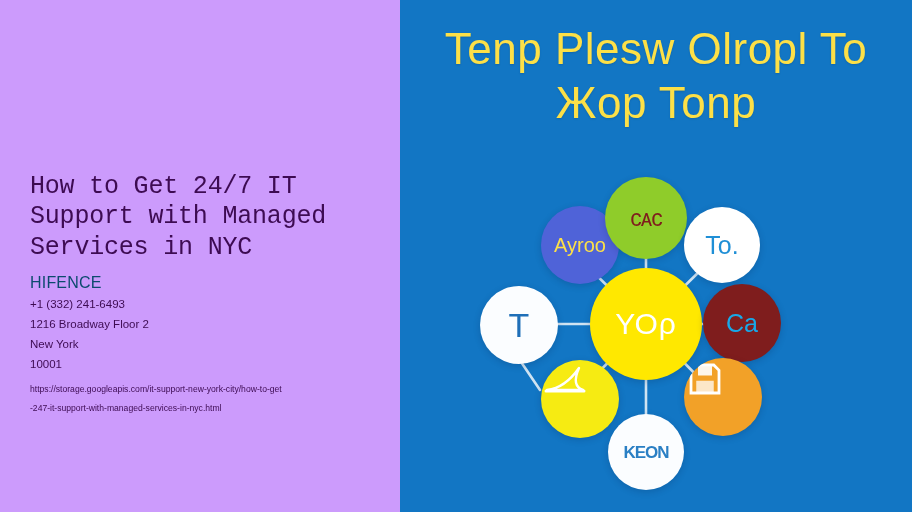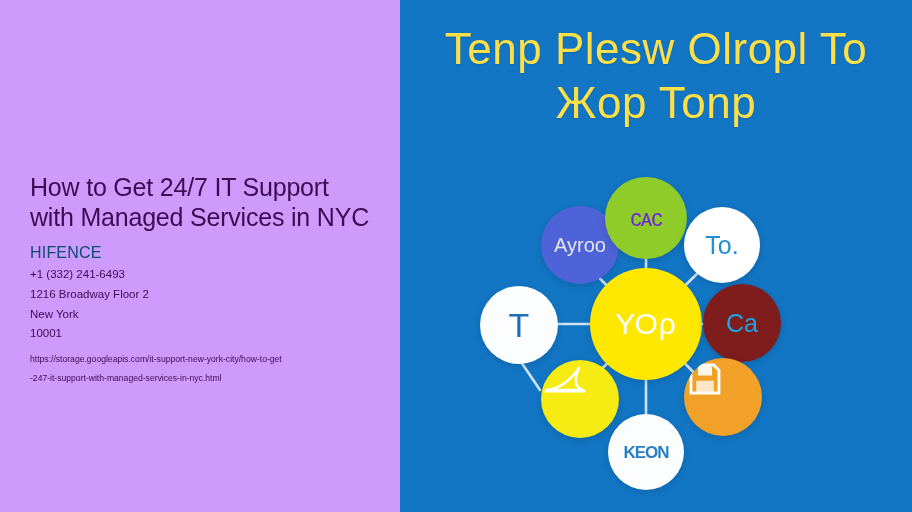--- a/index.html
+++ b/index.html
@@ -25,20 +25,21 @@
     left:30px; top:172px;
     width:345px;
   }
   .post-title {
     font-size:25px;
     line-height:1.21;
     font-weight:400;
     color:#3d0b52;
     letter-spacing:-0.2px;
     margin-bottom:9px;
+    font-family:Liberation Mono, monospace;
   }
   .brand-name {
     font-size:16px;
     line-height:1.35;
     color:#0c4a6e;
     letter-spacing:0.2px;
     margin-bottom:2px;
   }
   .contact-line {
     font-size:11.5px;
@@ -136,25 +137,25 @@
           <line x1="117" y1="196" x2="140" y2="230"></line>
           <line x1="300" y1="208" x2="322" y2="230"></line>
         </g>
       </svg>
 
       <div class="node" style="left:190px; top:108px; width:112px; height:112px; background:#ffe800;">
         <span class="node-label glyph" style="color:#ffffff; font-size:30px; letter-spacing:1px;">ΥΟρ</span>
       </div>
 
       <div class="node" style="left:141px; top:46px; width:78px; height:78px; background:#4f63d8;">
-        <span class="node-label glyph" style="color:#e5e5e5; font-size:20px;">Ayroo</span>
+        <span class="node-label glyph" style="color:#fde047; font-size:20px;">Ayroo</span>
       </div>
 
       <div class="node" style="left:205px; top:17px; width:82px; height:82px; background:#8fcc2a;">
-        <span class="node-label glyph" style="color:#6d28d9; font-size:23px; letter-spacing:-1px;">ᴄᴀᴄ</span>
+        <span class="node-label glyph" style="color:#7f1d1d; font-size:23px; letter-spacing:-1px;">ᴄᴀᴄ</span>
       </div>
 
       <div class="node" style="left:284px; top:47px; width:76px; height:76px; background:#ffffff;">
         <span class="node-label glyph" style="color:#1f8fd6; font-size:25px;">To.</span>
       </div>
 
       <div class="node" style="left:303px; top:124px; width:78px; height:78px; background:#7f1d1d;">
         <span class="node-label glyph" style="color:#18a8e8; font-size:25px;">Ca</span>
       </div>
 

